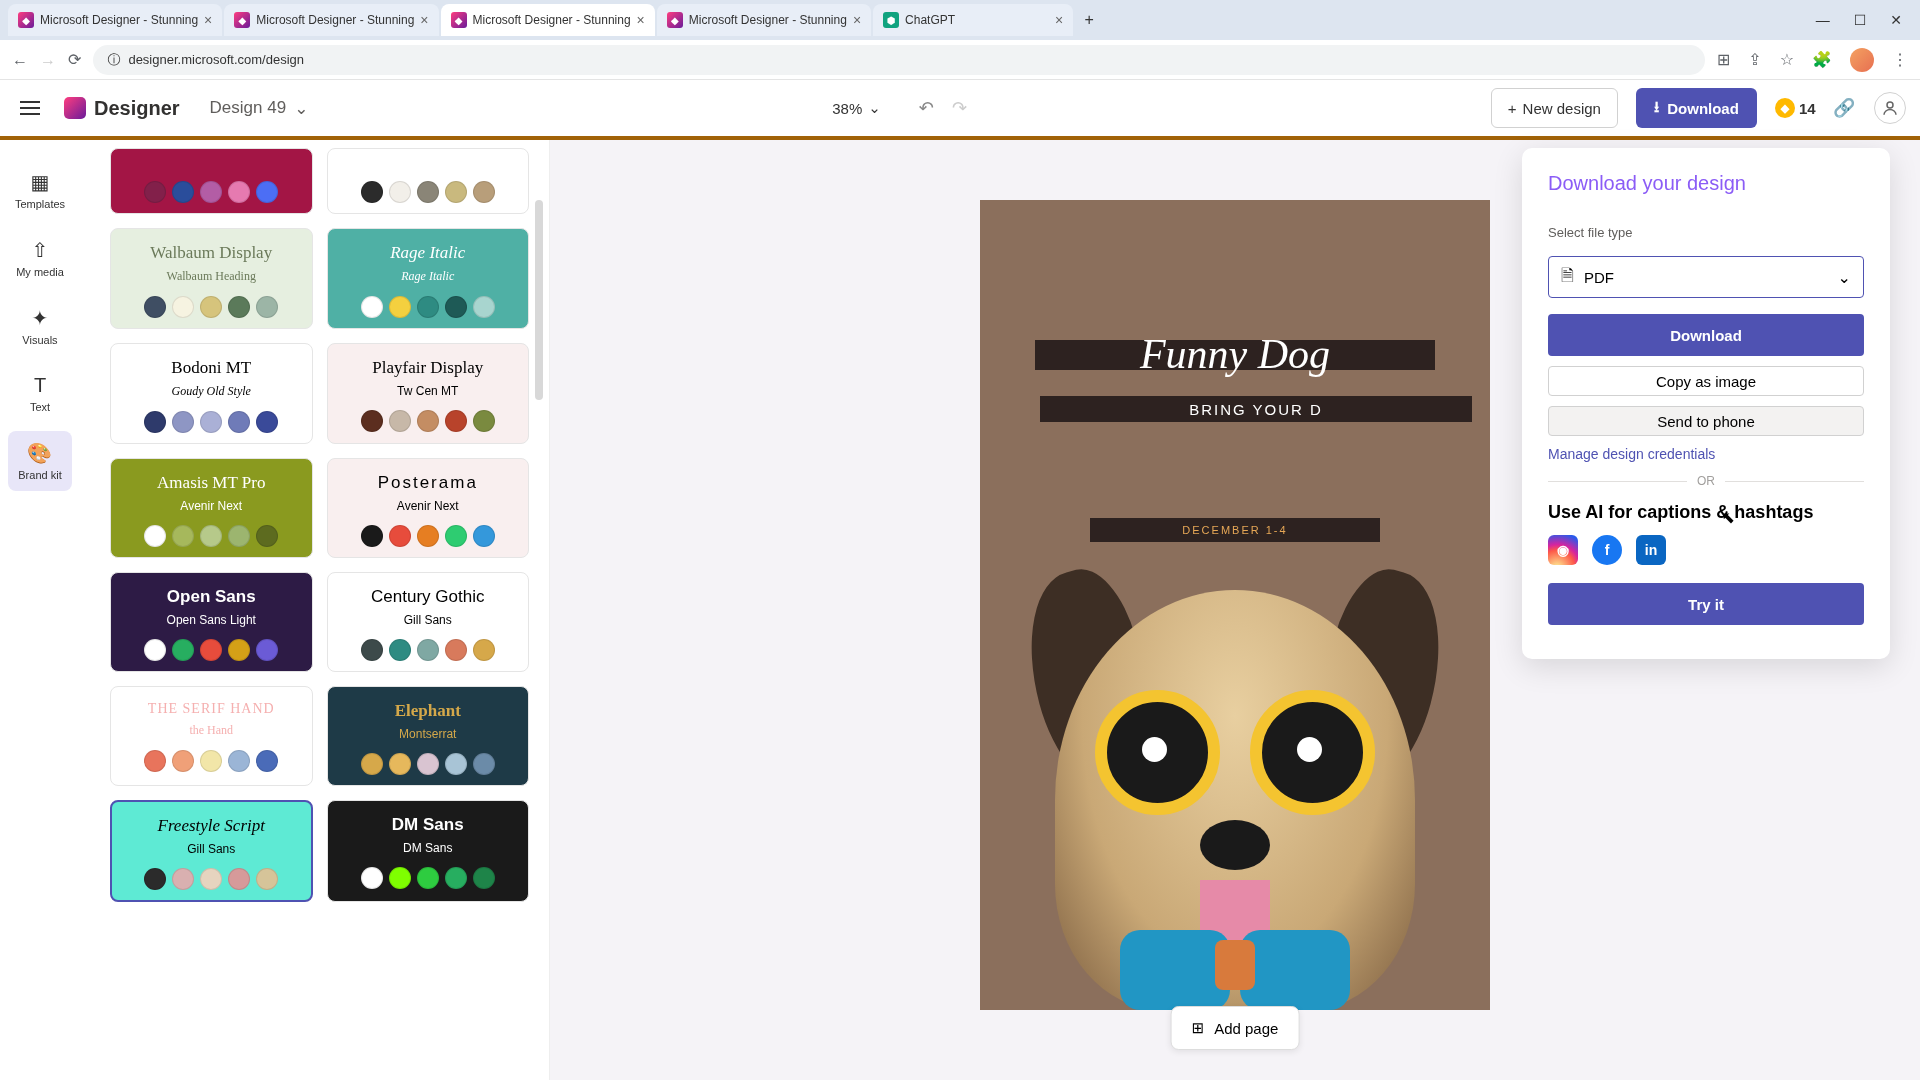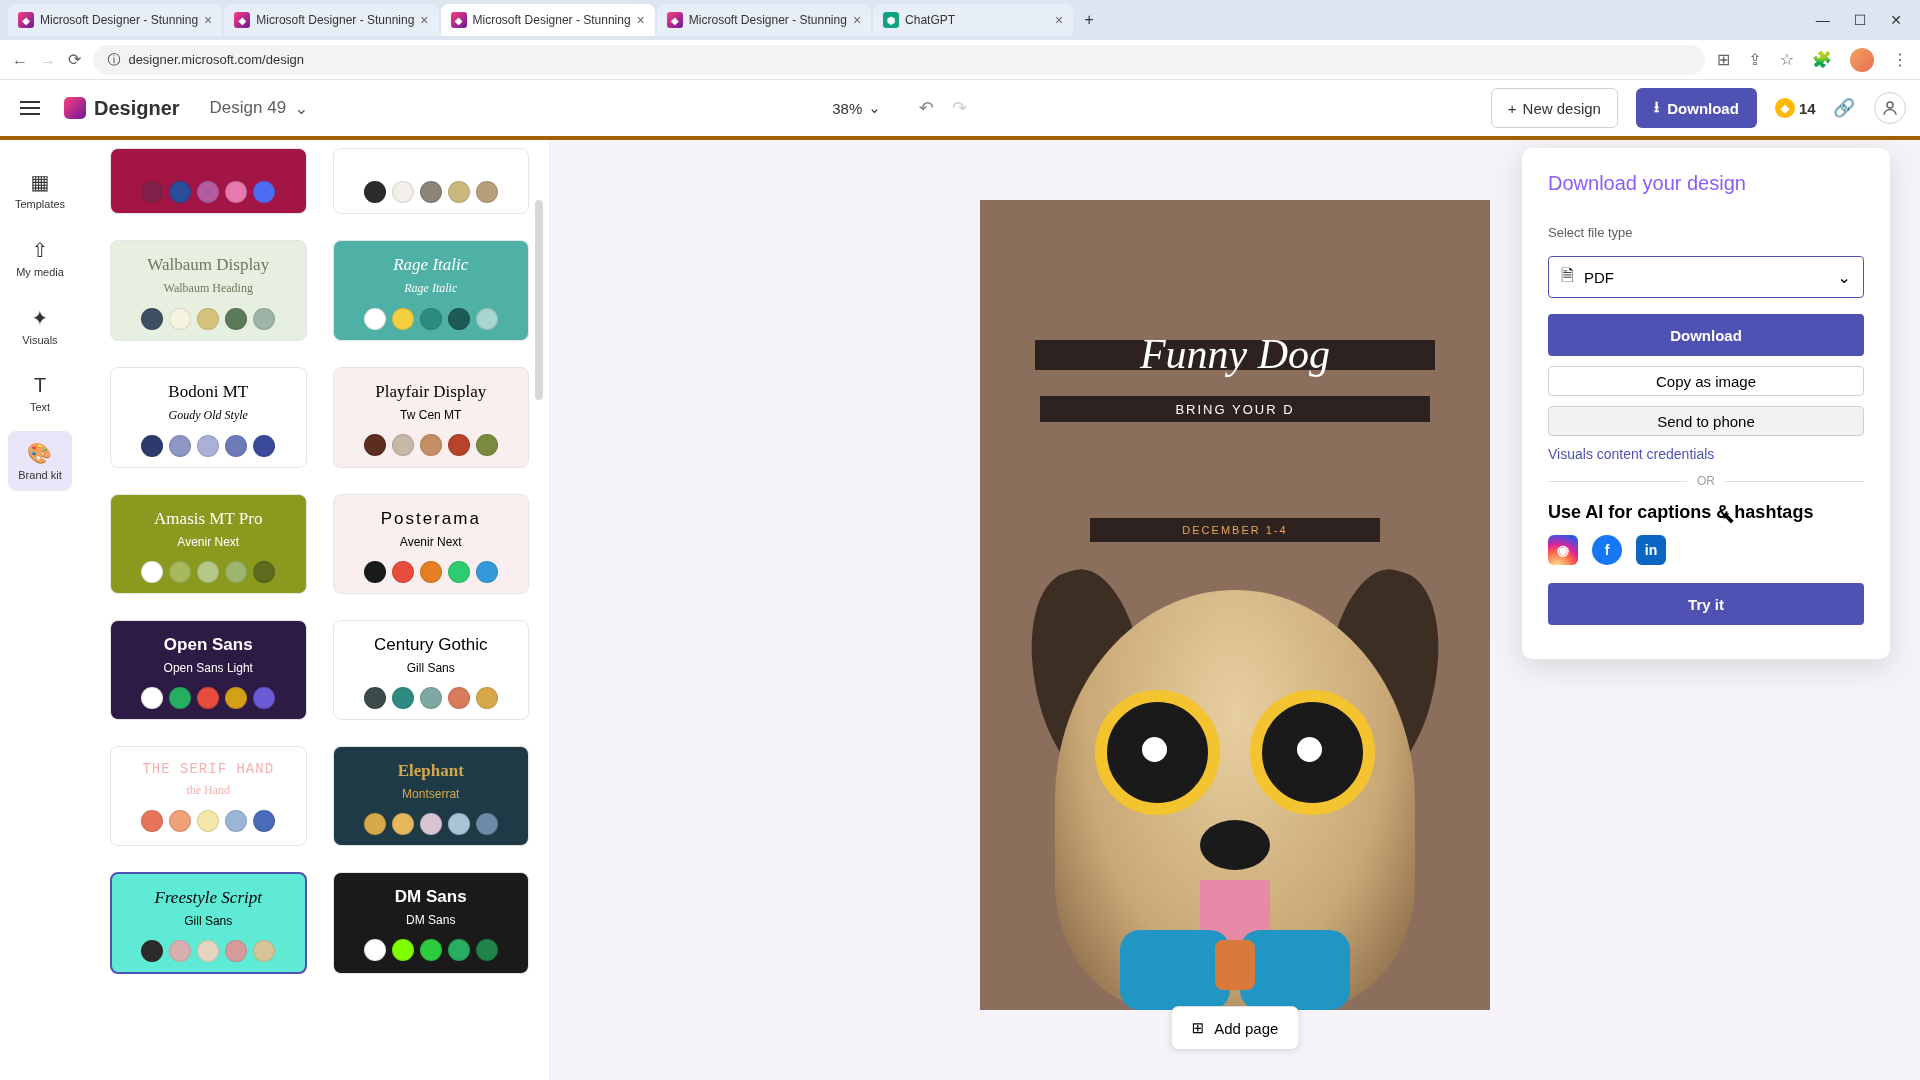--- a/index.html
+++ b/index.html
@@ -36,33 +36,33 @@
 .header-icon{font-size:18px;color:#333;cursor:pointer}
 .profile-circ{width:32px;height:32px;border-radius:50%;border:1px solid #d1d1d1;display:flex;align-items:center;justify-content:center}
 .workspace{flex:1;display:flex;position:relative}
 .side-nav{width:80px;background:#fff;display:flex;flex-direction:column;align-items:center;padding-top:20px;gap:8px}
 .side-item{display:flex;flex-direction:column;align-items:center;gap:4px;padding:10px 4px;width:64px;cursor:pointer;border-radius:8px}
 .side-item.active{background:#e8e6f8}
 .side-icon{font-size:20px;color:#333}
 .side-item.active .side-icon{color:#4f52b2}
 .side-label{font-size:11px;color:#333}
 .brand-panel{width:470px;background:#fff;border-right:1px solid #eee;padding:8px 20px 8px 30px;overflow-y:auto;position:relative}
-.brand-grid{display:grid;grid-template-columns:1fr 1fr;gap:26px}
+.brand-grid{display:grid;grid-template-columns:1fr 1fr;gap:14px}
 .brand-card{border:1px solid #e5e5e5;border-radius:8px;padding:14px 8px 10px;display:flex;flex-direction:column;align-items:center;gap:4px;cursor:pointer}
 .brand-card.selected{border:2px solid #4f52b2}
 .brand-font1{font-size:17px;margin-bottom:2px}
 .brand-font2{font-size:12px;margin-bottom:8px}
 .palette{display:flex;gap:6px}
 .swatch{width:22px;height:22px;border-radius:50%;border:1px solid rgba(0,0,0,0.1)}
 .scrollbar{position:absolute;right:6px;top:60px;width:8px;height:200px;background:#d8d8d8;border-radius:4px}
 .canvas-area{flex:1;background:#f5f3f7;position:relative;display:flex;justify-content:center;align-items:flex-start;padding-top:60px}
 .canvas{width:510px;height:810px;background:#8b6f5c;position:relative;overflow:hidden}
 .canvas .title-script{position:absolute;top:130px;left:0;right:0;text-align:center;font-family:"Brush Script MT",cursive;font-size:42px;color:#fff;font-style:italic}
 .canvas .title-bar1{position:absolute;top:140px;left:55px;width:400px;height:30px;background:#2d2220}
-.canvas .subtitle-bar{position:absolute;top:196px;left:60px;width:390px;height:26px;background:#2d2220;color:#fff;display:flex;align-items:center;justify-content:center;font-size:13px;letter-spacing:2px}
+.canvas .subtitle-bar{position:absolute;top:196px;left:60px;width:432px;height:26px;background:#2d2220;color:#fff;display:flex;align-items:center;justify-content:center;font-size:15px;letter-spacing:2px}
 .canvas .date-bar{position:absolute;top:318px;left:110px;width:290px;height:24px;background:#2d2220;color:#e6a756;display:flex;align-items:center;justify-content:center;font-size:11px;letter-spacing:2px}
 .dog{position:absolute;bottom:0;left:50%;transform:translateX(-50%);width:440px;height:470px}
 .dog-body{position:absolute;bottom:0;left:50%;transform:translateX(-50%);width:360px;height:420px;background:radial-gradient(ellipse at 50% 30%,#e8cfa0,#c9a876 60%,#7a5c3e);border-radius:50% 50% 30% 30%}
 .dog-ear-l{position:absolute;top:30px;left:20px;width:110px;height:220px;background:#3d2e24;border-radius:60% 40% 50% 50%;transform:rotate(-15deg)}
 .dog-ear-r{position:absolute;top:30px;right:20px;width:110px;height:220px;background:#3d2e24;border-radius:40% 60% 50% 50%;transform:rotate(15deg)}
 .glasses{position:absolute;top:150px;left:50%;transform:translateX(-50%);display:flex;gap:30px}
 .lens{width:125px;height:125px;border-radius:50%;border:12px solid #f4c430;background:#1a1a1a;position:relative}
 .lens::after{content:"";position:absolute;top:35px;left:35px;width:25px;height:25px;background:#fff;border-radius:50%}
 .nose{position:absolute;top:280px;left:50%;transform:translateX(-50%);width:70px;height:50px;background:#1a1a1a;border-radius:50%}
 .tongue{position:absolute;top:340px;left:50%;transform:translateX(-50%);width:70px;height:90px;background:#e68aa8;border-radius:0 0 50px 50px}
@@ -321,21 +321,21 @@
             <div class="brand-font2" style="">Gill Sans</div>
             <div class="palette">
               <div class="swatch" style="background:#3d4a4a"></div>
               <div class="swatch" style="background:#2e8b82"></div>
               <div class="swatch" style="background:#7fa8a3"></div>
               <div class="swatch" style="background:#d87a5c"></div>
               <div class="swatch" style="background:#d6a84a"></div>
             </div>
           </div>
           <div class="brand-card" style="background: rgb(255, 255, 255);">
-            <div class="brand-font1" style="font-family:Liberation Mono, monospace;color:#f5b0b0;letter-spacing:1px;font-size:14px">THE SERIF HAND</div>
+            <div class="brand-font1" style="font-family:Liberation Serif, serif;color:#f5b0b0;letter-spacing:1px;font-size:14px">THE SERIF HAND</div>
             <div class="brand-font2" style="font-family:cursive;color:#f5b0b0">the Hand</div>
             <div class="palette">
               <div class="swatch" style="background:#e8745c"></div>
               <div class="swatch" style="background:#f0a078"></div>
               <div class="swatch" style="background:#f2e6a8"></div>
               <div class="swatch" style="background:#9bb5d6"></div>
               <div class="swatch" style="background:#4a6bb8"></div>
             </div>
           </div>
           <div class="brand-card" style="background: rgb(30, 58, 71);">
@@ -407,21 +407,21 @@
         <div class="dp-title">Download your design</div>
         <div class="dp-label">Select file type</div>
         <div class="dp-select">
           <span>🗎</span>
           <span class="dp-select-text">PDF</span>
           <span>⌄</span>
         </div>
         <div class="dp-btn-primary">Download</div>
         <div class="dp-btn-secondary">Copy as image</div>
         <div class="dp-btn-secondary hover">Send to phone</div>
-        <div class="dp-link">Visuals content credentials</div>
+        <div class="dp-link">Manage design credentials</div>
         <div class="dp-or">
             <span>OR</span>
           </div>
         <div class="dp-ai-title">Use AI for captions &amp; hashtags</div>
         <div class="social-row">
           <div class="social ig">◉</div>
           <div class="social fb">f</div>
           <div class="social li">in</div>
         </div>
         <div class="dp-btn-primary">Try it</div>

